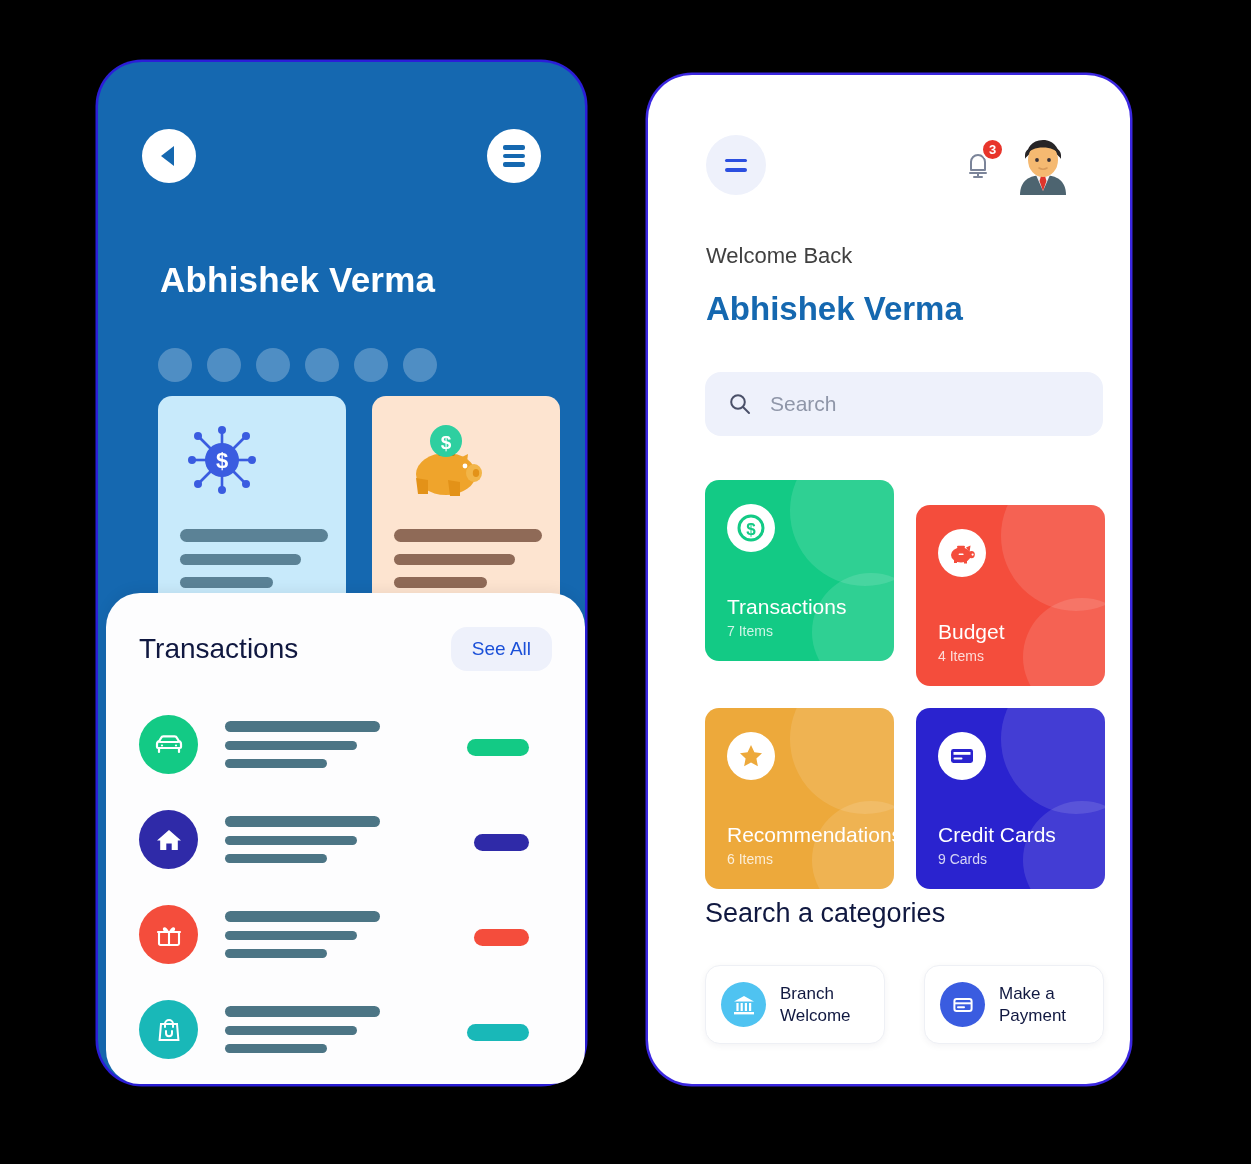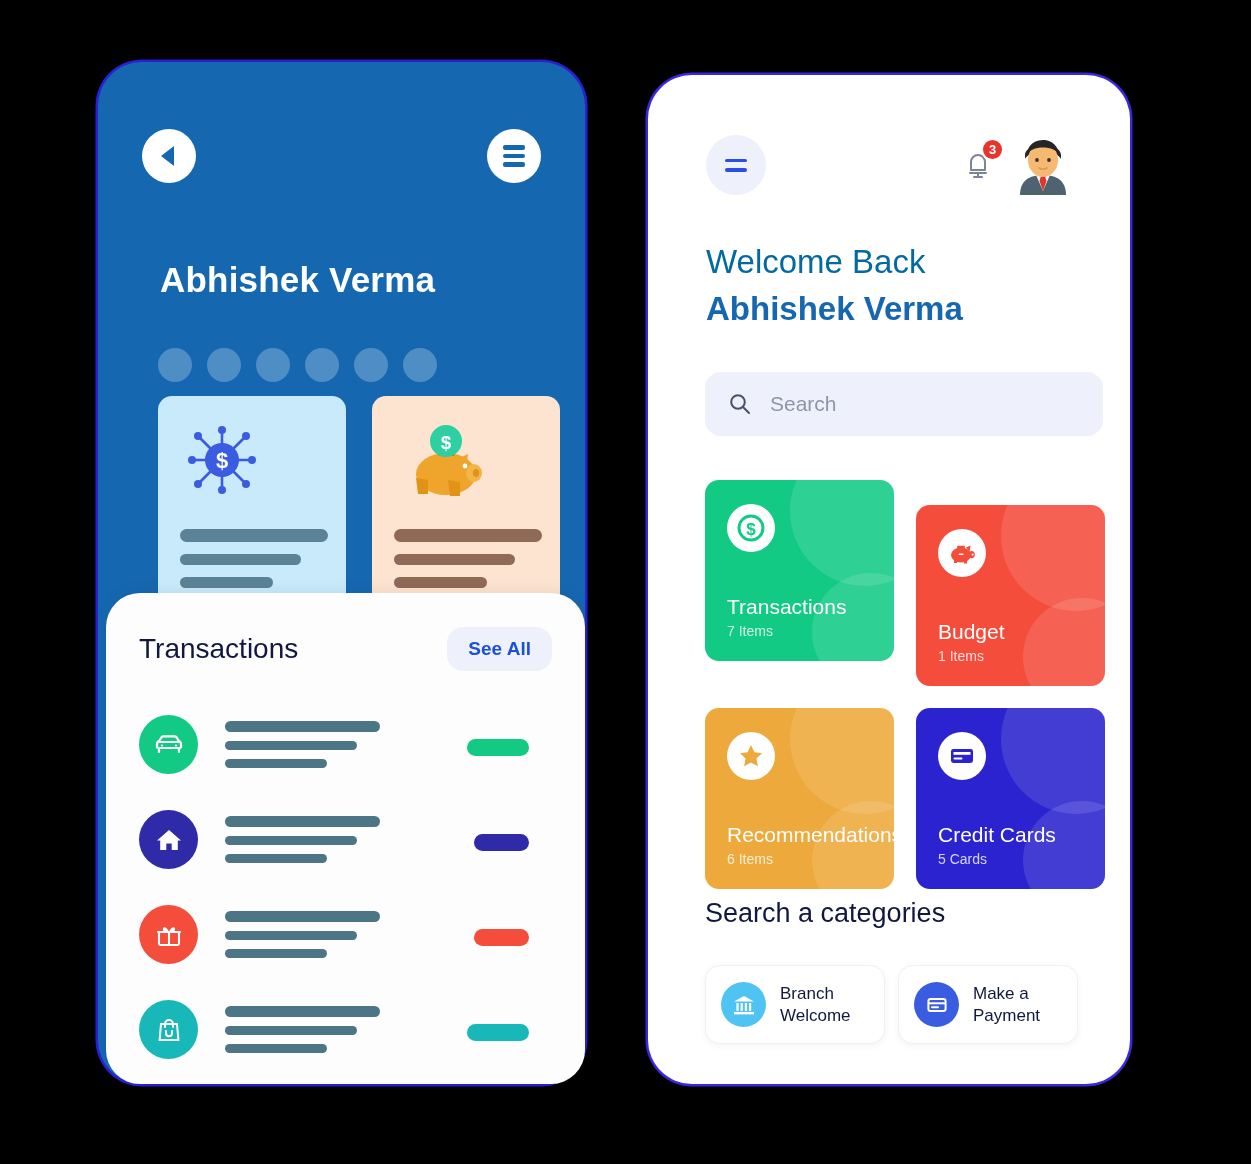--- a/index.html
+++ b/index.html
@@ -119,21 +119,21 @@
   .l-sheet-head {
     position: absolute; left: 131px; top: 35px;
     display: flex; align-items: center;
     width: 324px; justify-content: space-between;
   }
   .l-sheet-title { font-size: 28px; font-weight: 500; color: #101840; }
   .see-all {
     background: #eef1fb; color: #1b50d8;
     font-size: 19px; padding: 11px 21px;
     border-radius: 16px; cursor: pointer;
-    font-weight: 700;
+    font-weight: 400;
   }
 
   .tx-list { position: absolute; left: 131px; top: 112px; width: 330px; }
   .tx-row {
     position: relative; height: 95px;
     display: flex; align-items: center;
   }
   .tx-ic {
     width: 59px; height: 59px; border-radius: 50%;
     display: flex; align-items: center; justify-content: center;
@@ -171,21 +171,21 @@
     min-width: 23px; height: 23px; border-radius: 50%;
     background: #e8352b; color: #fff;
     font-size: 13px; font-weight: bold;
     display: flex; align-items: center; justify-content: center;
     border: 2px solid #fff;
   }
   .avatar-wrap { position: absolute; right: 0; top: 0; width: 58px; height: 60px; cursor: pointer; }
 
   .r-welcome {
     position: absolute; left: 58px; top: 168px;
-    font-size: 33px; color: #0369a1; font-weight: 400;
+    font-size: 22px; color: #404040; font-weight: 400;
   }
   .r-name {
     position: absolute; left: 58px; top: 215px;
     font-size: 33px; font-weight: bold; color: #1568b0;
   }
 
   .search {
     position: absolute; left: 57px; top: 297px;
     width: 398px; height: 64px;
     background: #eef1fb; border-radius: 16px;
@@ -217,21 +217,21 @@
   .tile-txt { position: absolute; left: 22px; bottom: 22px; z-index: 2; }
   .tile-title { font-size: 21px; color: #fff; margin-bottom: 4px; }
   .tile-sub { font-size: 14px; color: rgba(255,255,255,.8); }
 
   .cat-head {
     position: absolute; left: 57px; top: 823px;
     font-size: 27px; font-weight: 500; color: #101840;
   }
   .cat-row {
     position: absolute; left: 57px; top: 890px;
-    display: flex; gap: 13px;
+    display: flex; gap: 39px;
   }
   .cat-card {
     width: 180px; height: 79px;
     background: #ffffff; border: 1px solid #eef0f5;
     border-radius: 15px;
     display: flex; align-items: center; padding: 0 15px;
     box-shadow: 0 2px 7px rgba(16,24,64,.05);
     cursor: pointer;
   }
   .cat-ic {
@@ -485,21 +485,21 @@
             <path d="M7 21 v4 h3 v-3.4 Z M17 21.4 v4 h3 v-4 Z"></path>
             <path d="M19 9.5 L23.5 7.6 L22.6 14 Z"></path>
             <ellipse cx="24.6" cy="16.6" rx="3.2" ry="3.6"></ellipse>
             <circle cx="25.6" cy="16.6" r="1.1" fill="#ffffff"></circle>
             <rect x="10" y="7.8" width="8" height="2.2" rx="1.1"></rect>
             <rect x="11.6" y="15.4" width="5" height="1.7" rx=".85" fill="#ffffff"></rect>
           </svg>
         </span>
         <div class="tile-txt">
           <div class="tile-title">Budget</div>
-          <div class="tile-sub">1 Items</div>
+          <div class="tile-sub">4 Items</div>
         </div>
       </div>
 
       <div class="tile" style="background:#eda93b;">
         <span class="deco d1"></span>
         <span class="deco d2"></span>
         <span class="tile-ic">
           <svg width="30" height="30" viewBox="0 0 30 30">
             <path d="M15 4 l3.4 7.3 7.6 .9 -5.6 5.3 1.5 7.8 -6.9 -3.9 -6.9 3.9 1.5 -7.8 -5.6 -5.3 7.6 -.9 Z" fill="#eda93b"></path>
           </svg>
@@ -515,21 +515,21 @@
         <span class="deco d2"></span>
         <span class="tile-ic">
           <svg width="30" height="30" viewBox="0 0 30 30" fill="#2a23cf">
             <rect x="4" y="8" width="22" height="14" rx="2.4"></rect>
             <rect x="6.5" y="11" width="17" height="2.8" fill="#ffffff"></rect>
             <rect x="6.5" y="16.6" width="9" height="2" rx="1" fill="#ffffff"></rect>
           </svg>
         </span>
         <div class="tile-txt">
           <div class="tile-title">Credit Cards</div>
-          <div class="tile-sub">5 Cards</div>
+          <div class="tile-sub">9 Cards</div>
         </div>
       </div>
 
     </div>
 
     <div class="cat-head">Search a categories</div>
 
     <div class="cat-row">
 
       <div class="cat-card">

